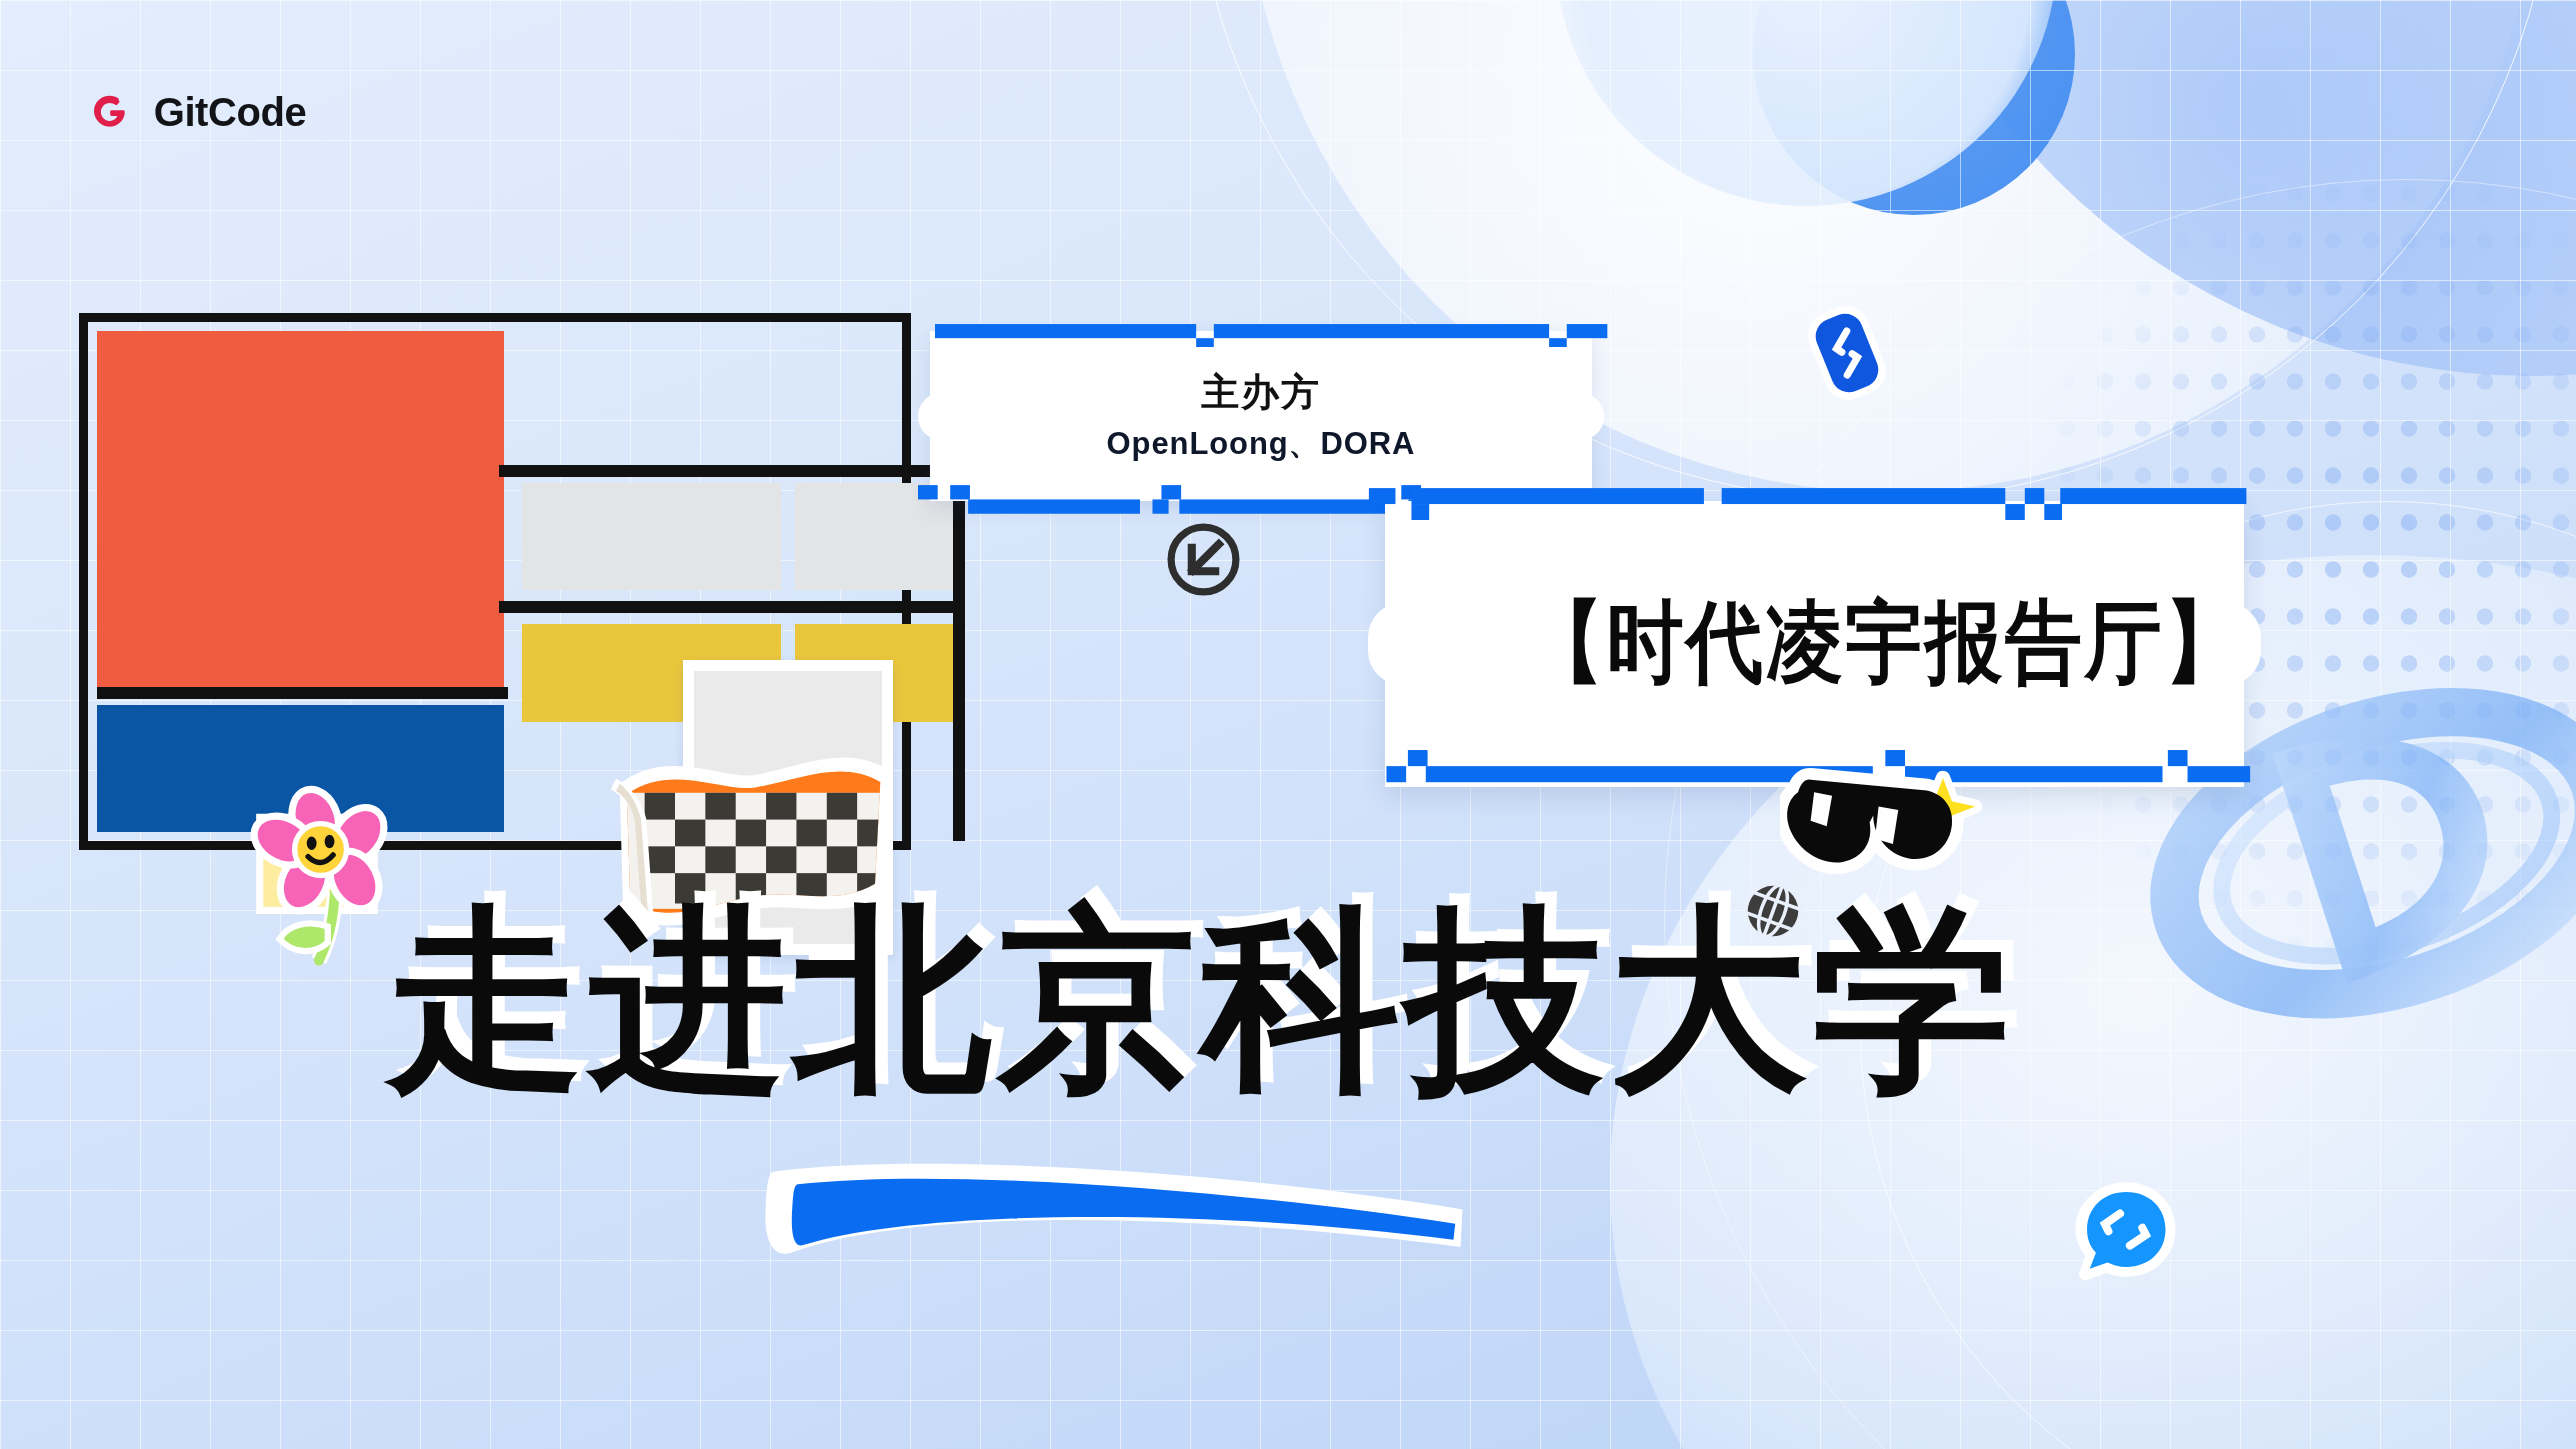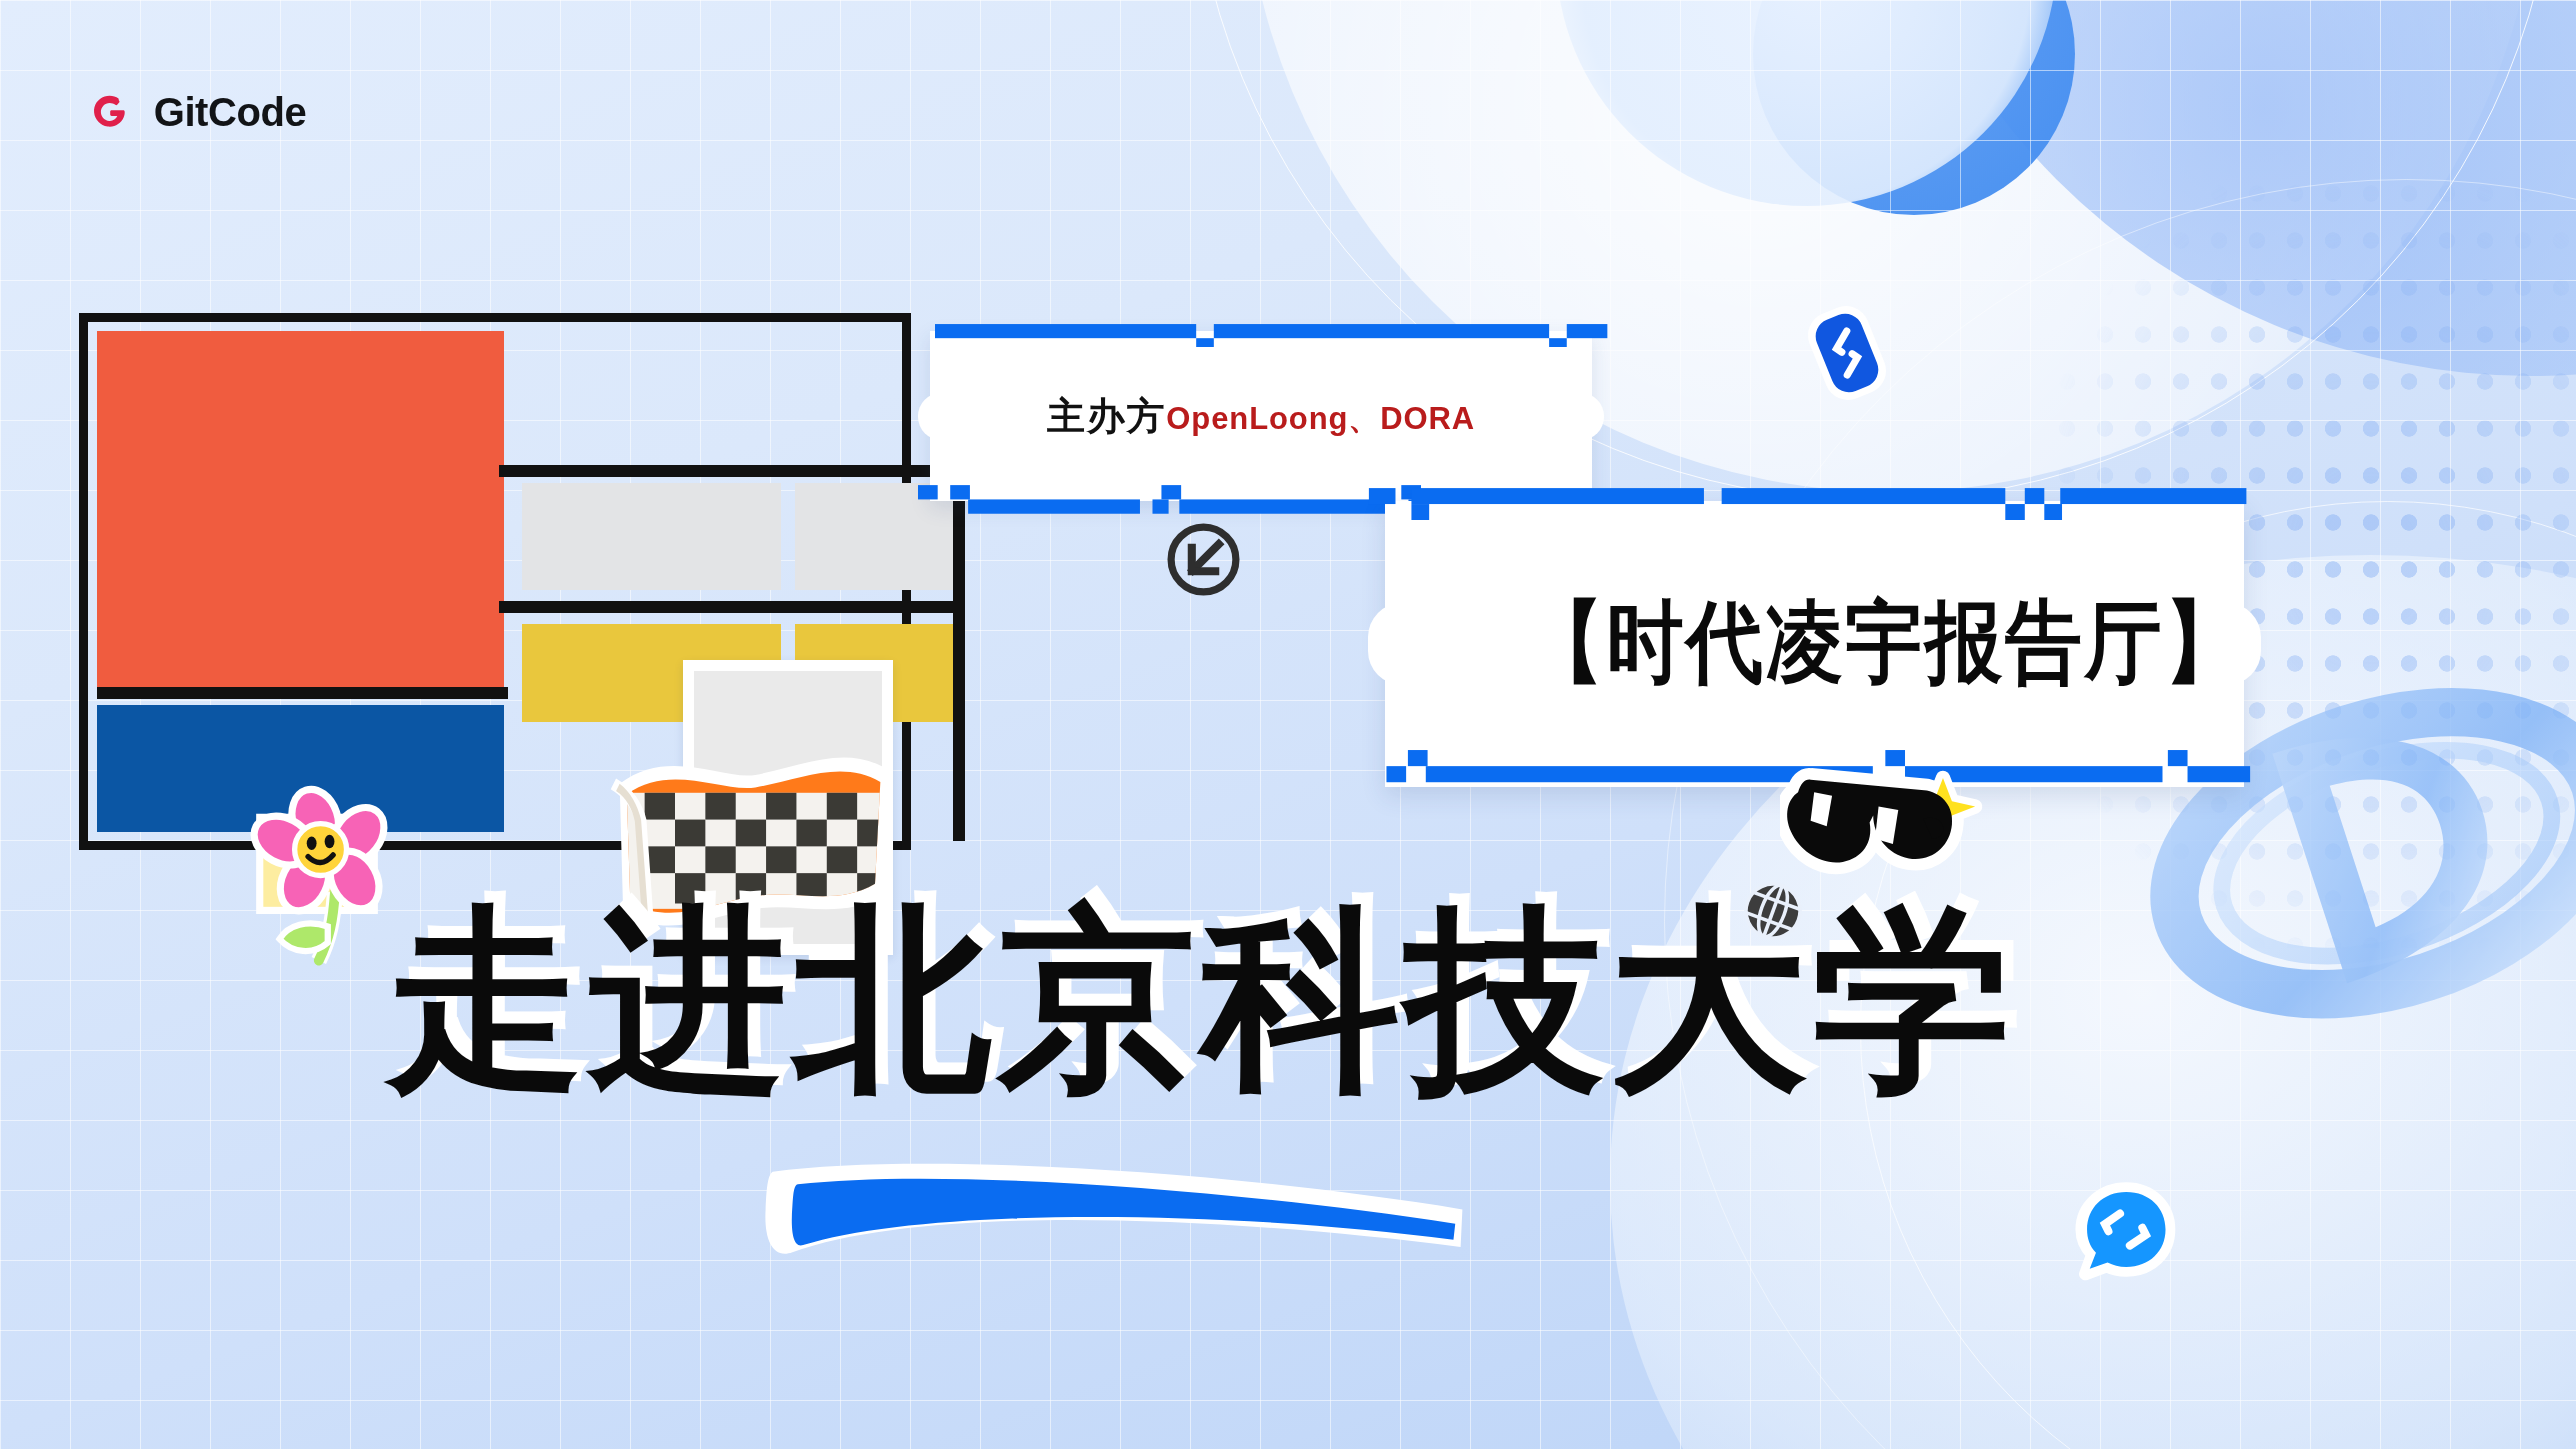--- a/index.html
+++ b/index.html
@@ -120,29 +120,29 @@
   .st-arrow{ left:1163px; top:519px; width:81px; height:81px; }
   .st-badge-code{ left:1789px; top:295px; width:116px; height:116px; }
   .st-chat{ left:2071px; top:1176px; width:107px; height:107px; }
 
   
   .card{ position:absolute; background:#fff; }
 
   #organizer-card{
     left:930px; top:331px; width:662px; height:170px;
     box-shadow:0 7.2px 19.7px rgba(40,70,130,.13);
-    display:flex; flex-direction:row; align-items:center; justify-content:center;
+    display:flex; flex-direction:column; align-items:center; justify-content:center;
   }
   #organizer-card .tab-l,#organizer-card .tab-r{
     position:absolute; width:23px; height:47px; background:#fff; top:62px;
   }
   #organizer-card .tab-l{ left:-11.6px; border-radius:23px 0 0 23px; }
   #organizer-card .tab-r{ right:-11.6px; border-radius:0 23px 23px 0; }
   .org-title{ font-size:38px; font-weight:bold; color:#111; letter-spacing:1.8px; }
-  .org-sub{ font-size:31px; font-weight:bold; color:#b91c1c; letter-spacing:0.9px; margin-top:5.4px; }
+  .org-sub{ font-size:31px; font-weight:bold; color:#0f172a; letter-spacing:0.9px; margin-top:5.4px; }
 
   #venue-card{
     left:1385px; top:501px; width:859px; height:286px;
     box-shadow:0 9px 23px rgba(40,70,130,.14);
     display:flex; align-items:center; justify-content:flex-end;
   }
   #venue-card .tab-l,#venue-card .tab-r{
     position:absolute; width:34px; height:82px; background:#fff; top:102px;
   }
   #venue-card .tab-l{ left:-17px; border-radius:34px 0 0 34px; }

